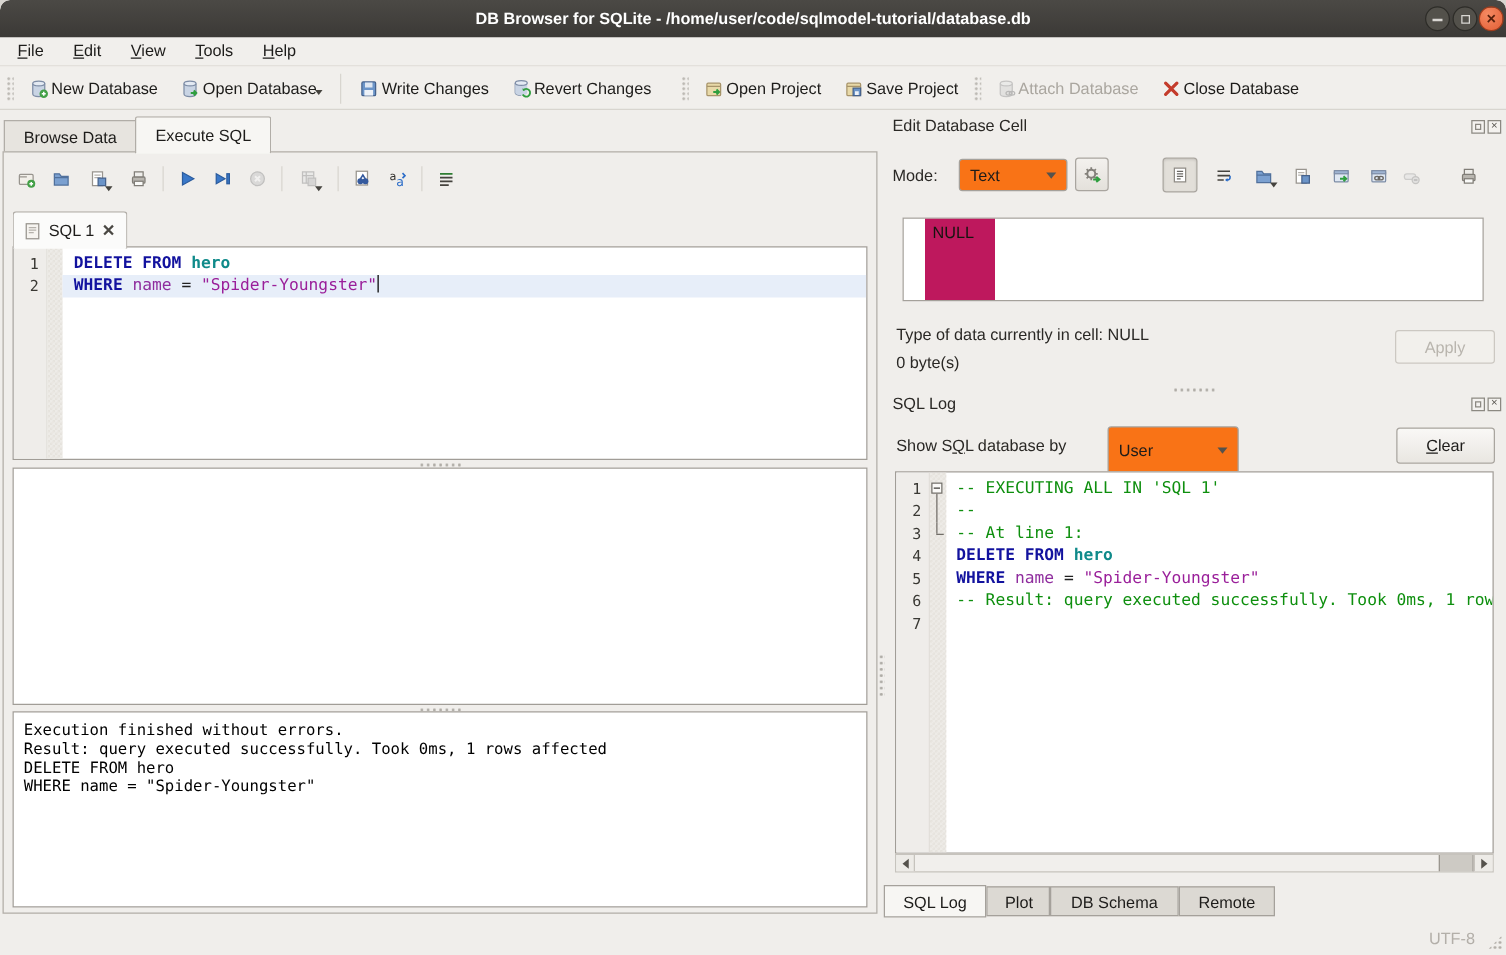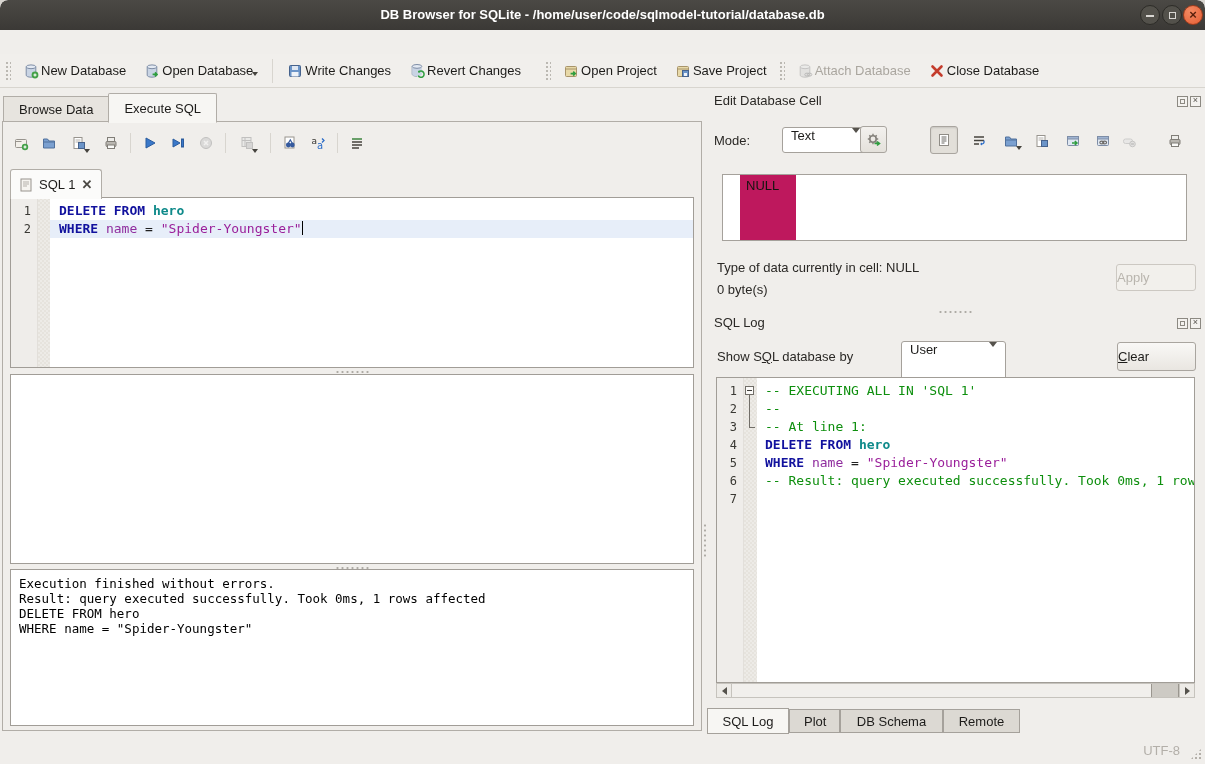--- a/index.html
+++ b/index.html
@@ -96,26 +96,26 @@
     background-image:radial-gradient(circle,#aeaba5 1px,transparent 1.2px); background-size:4px 5px; }
 
   
   .vsplit { position:absolute; left:703px; top:520px; width:6px; height:40px; display:flex; align-items:center; }
   .dock-title { position:absolute; font-size:13px; color:#2a2825; }
   .dock-btn { position:absolute; width:11px; height:11px; border:1px solid #8c8982; background:#f4f2ef;
     cursor:pointer; }
   .dock-btn .inner { position:absolute; left:2px; top:2px; width:5px; height:5px; border:1px solid #8c8982; }
   .dock-btn .dx { position:absolute; left:0; top:-2px; width:9px; text-align:center; font-size:9px; color:#55524d; }
 
-  .combo { position:absolute; border:1px solid #a5a19b; border-radius:3px; background:#ffffff;
-    display:flex; align-items:flex-start; padding:0 8px; cursor:pointer;margin-left:15px; }
+  .combo { position:absolute; border:1px solid #a5a19b; border-radius:3px; background:#f97316;
+    display:flex; align-items:center; padding:0 8px; cursor:pointer; }
   .combo .arr { margin-left:auto; width:0; height:0; border-left:4px solid transparent;
     border-right:4px solid transparent; border-top:5px solid #55524c; }
   .btn { position:absolute; background:linear-gradient(#f9f8f6,#e9e6e1); border:1px solid #a9a59f;
-    border-radius:3px; cursor:pointer; }
+    border-radius:3px; text-align:center; cursor:pointer; }
   .btn.disabled { background:#f2f0ec; border-color:#ccc8c2; color:#b9b5ae; cursor:default; }
   .mn { text-decoration:underline; }
 
   .cbtn { position:absolute; width:24px; height:24px; display:flex; align-items:center; justify-content:center;
     border-radius:3px; cursor:pointer; }
   .cbtn.pressed { width:28px; height:28px; background:#e2dfd9; border:1px solid #a9a59f;
     box-shadow:inset 0 1px 2px rgba(0,0,0,.12); }
   .cbtn.disabled svg { filter:grayscale(1); opacity:.55; }
   .gearbtn { position:absolute; width:27px; height:27px; border:1px solid #a9a59f; border-radius:3px;
     background:linear-gradient(#f3f1ee,#e4e1db); display:flex; align-items:center; justify-content:center; cursor:pointer; }
@@ -167,20 +167,27 @@
     <div class="title">DB Browser for SQLite - /home/user/code/sqlmodel-tutorial/database.db</div>
     <div class="wbtn min">
         <span class="bar"></span>
       </div>
     <div class="wbtn max">
         <span class="sq"></span>
       </div>
     <div class="wbtn close"><span class="x">×</span></div>
   </div>
 
+  <div class="menubar">
+    <span class="menu-item">File</span>
+    <span class="menu-item">Edit</span>
+    <span class="menu-item">View</span>
+    <span class="menu-item">Tools</span>
+    <span class="menu-item">Help</span>
+  </div>
 
   <div class="toolbar">
     <span class="grip-v"></span>
     <div class="tb">
       <svg class="icon16" viewBox="0 0 16 16">
           <path d="M3.2 3.8v8.4c0 1.2 2.1 2 4.8 2s4.8-.8 4.8-2V3.8" fill="#c9d4e4" stroke="#7e8da6"></path>
           <ellipse cx="8" cy="3.8" rx="4.8" ry="1.9" fill="#e4eaf3" stroke="#7e8da6"></ellipse>
           <circle cx="12" cy="12" r="3.4" fill="#43a047"></circle>
           <path d="M12 10.4v3.2M10.4 12h3.2" stroke="#fff" stroke-width="1.2"></path>
         </svg>

